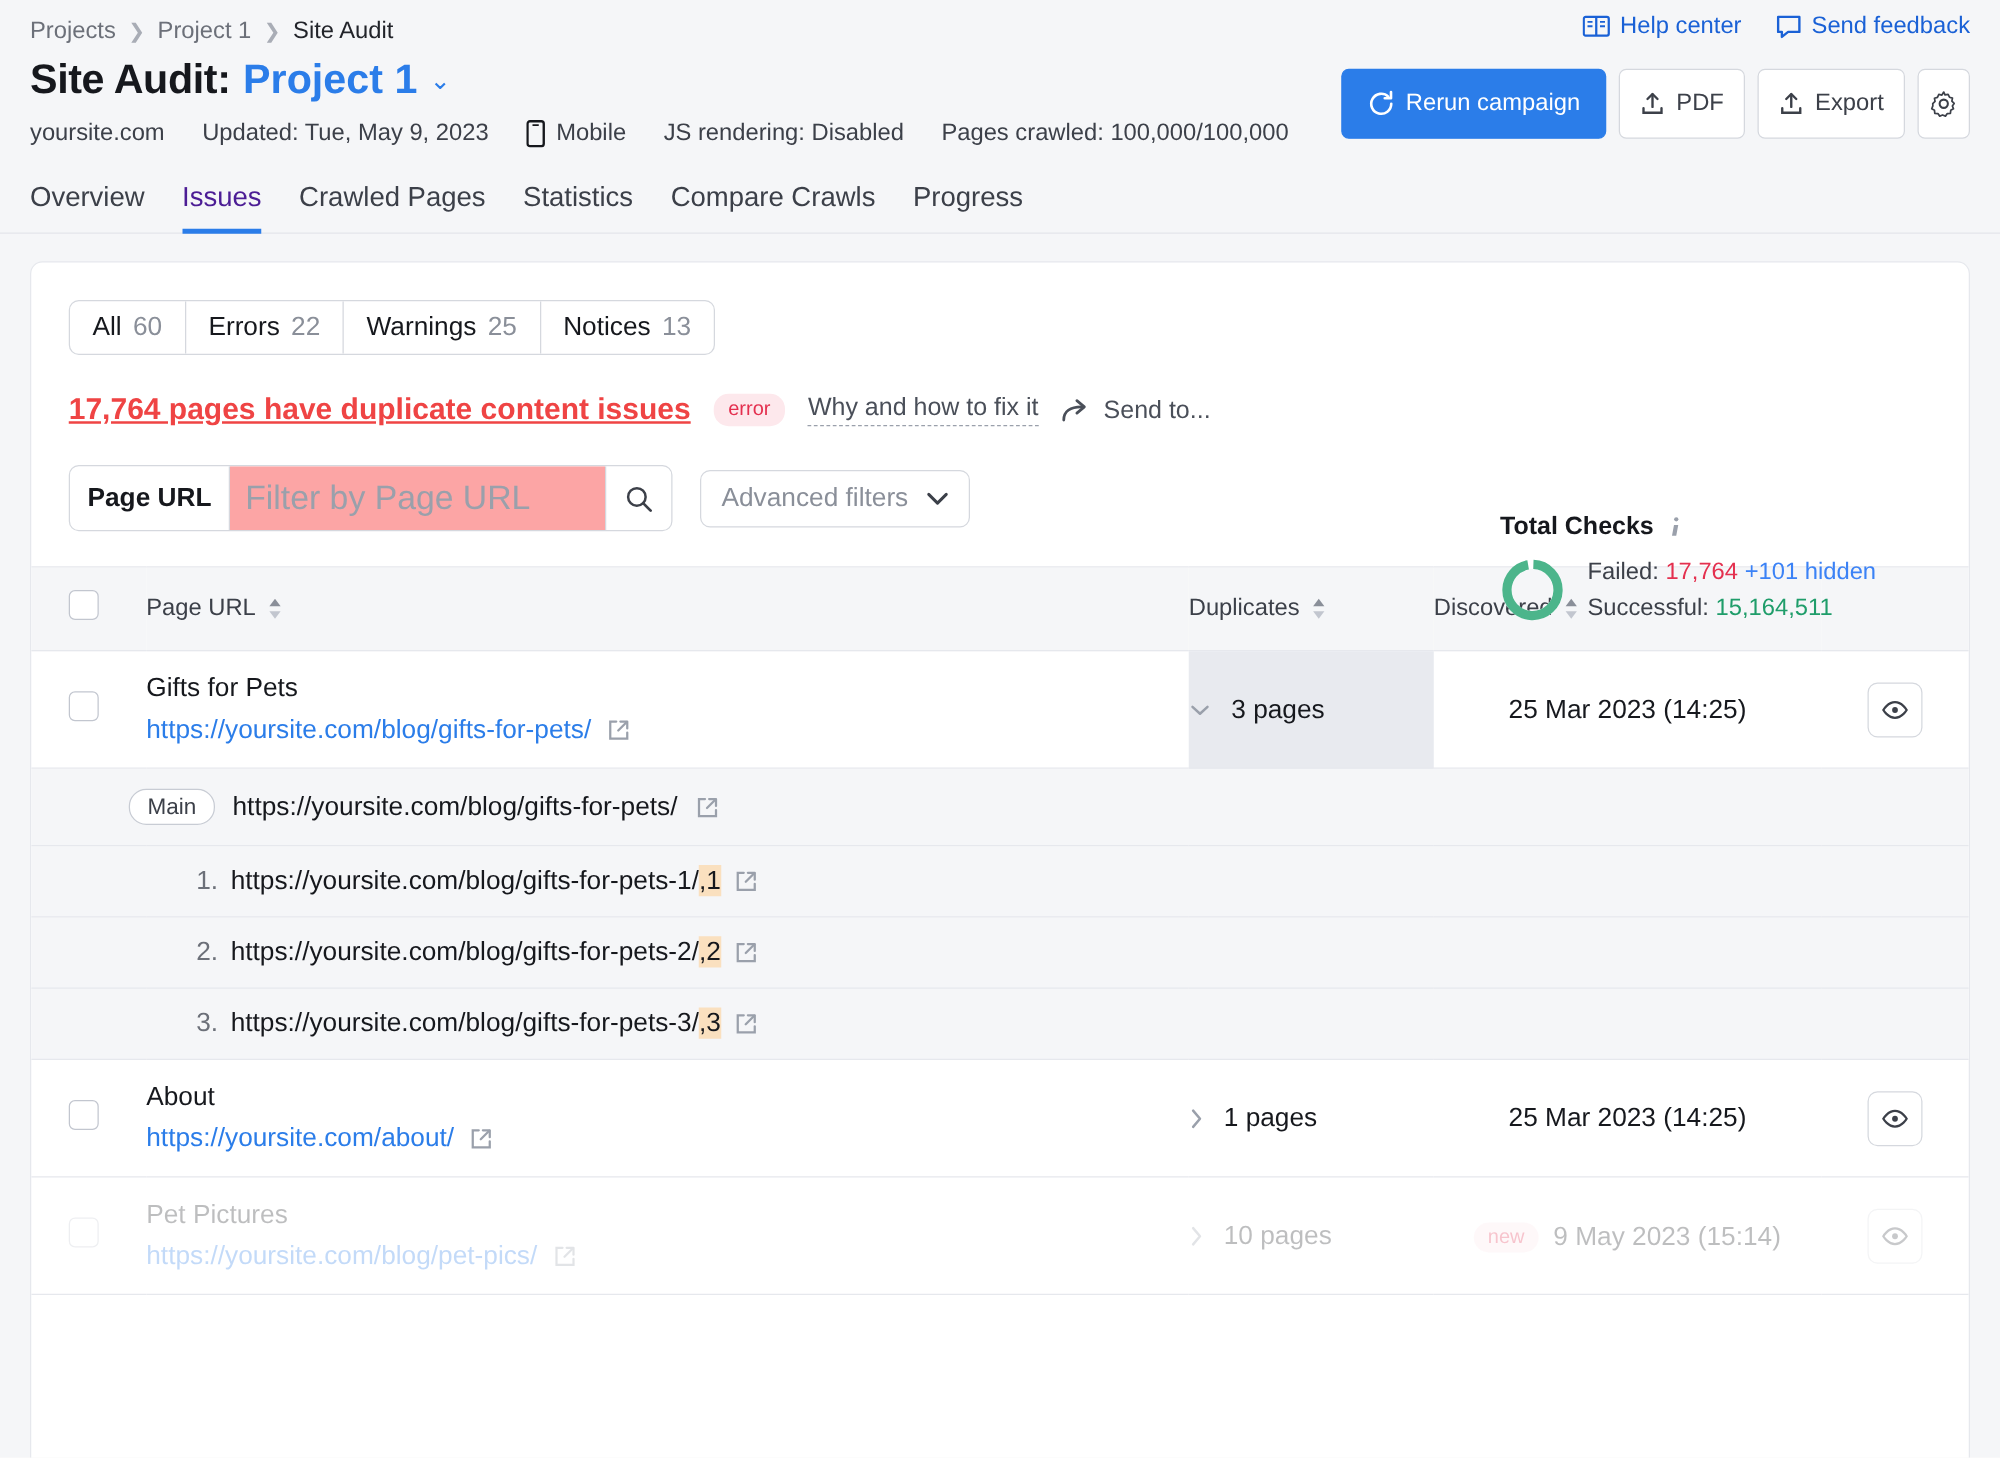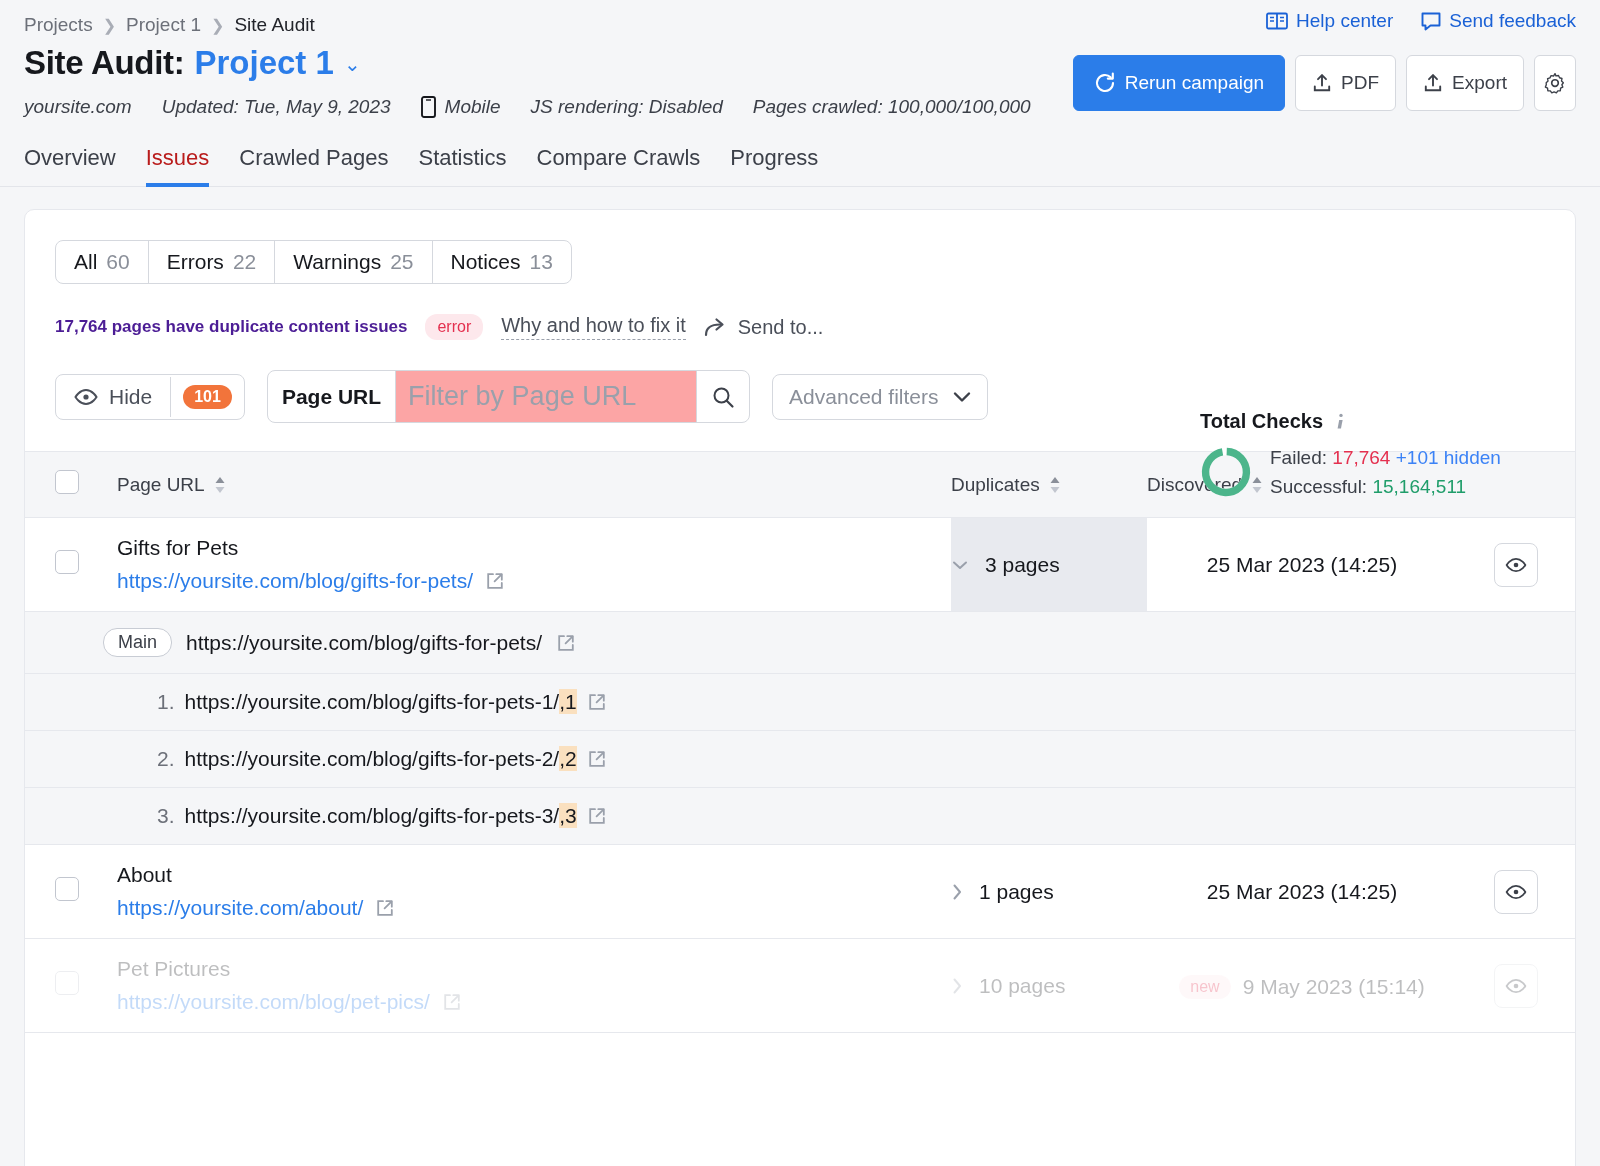--- a/index.html
+++ b/index.html
@@ -54,34 +54,34 @@
   .title-main { font-size: 33px; font-weight: bold; color: #16181d; letter-spacing: -.3px; }
   .title-project { font-size: 33px; font-weight: bold; color: #2b7de9; cursor: pointer; }
   .title-caret { color: #2b7de9; font-size: 20px; cursor: pointer; position: relative; top: -3px; }
 
   
   .meta-row {
     display: flex; align-items: center; gap: 30px;
     padding: 14px 24px 0 24px;
     font-size: 19px; color: #3c4049;
   }
-  .meta-item { display: flex; align-items: center; gap: 9px; font-style: italic; }
+  .meta-item { display: flex; align-items: center; gap: 9px; }
 
   
   .tabs {
     display: flex; align-items: flex-end; gap: 30px;
     padding: 26px 24px 0 24px;
     border-bottom: 1px solid #e3e5ea;
     margin: 0 0 0 0;
   }
   .tab {
     font-size: 22px; color: #3c4049; padding-bottom: 12px;
     cursor: pointer; border-bottom: 4px solid transparent; position: relative; top: 1px;
   }
-  .tab.active { color: #b91c1c; border-bottom-color: #2b7de9; }
+  .tab.active { color: #4c1d95; border-bottom-color: #2b7de9; }
 
   
   .card {
     margin: 22px 24px 0 24px;
     background: #fff;
     border-radius: 10px;
     border: 1px solid #e6e8ed;
     overflow: hidden;
     height: 1107px;
   }
@@ -98,21 +98,21 @@
     border-right: 1px solid #d5d8de;
   }
   .seg-item:last-child { border-right: none; }
   .seg-count { color: #8a8f99; }
 
   
   .issue-row {
     display: flex; align-items: center; gap: 18px;
     margin: 30px 0 0 30px;
   }
-  .issue-title { font-size: 17px; font-weight: bold; color: #4c1d95; }
+  .issue-title { font-size: 24px; font-weight: bold; color: #ef4444; text-decoration: underline; }
   .badge-error {
     background: #fde8ec; color: #e4304f; border-radius: 12px;
     font-size: 16px; padding: 4px 12px;
   }
   .link-dashed {
     font-size: 20px; color: #4a4f59;
     border-bottom: 1px dashed #9aa0ab; cursor: pointer; padding-bottom: 2px;
   }
   .send-to { display: flex; align-items: center; gap: 10px; font-size: 20px; color: #4a4f59; cursor: pointer; }
 
@@ -341,34 +341,20 @@
         <svg width="24" height="20" viewBox="0 0 24 20">
             <path d="M2 18c0-7 5.5-10.5 14-10.5" fill="none" stroke="#4a4f59" stroke-width="2.2" stroke-linecap="round"></path>
             <path d="M12.5 2.5 18.5 7.5 12.5 12.5" fill="none" stroke="#4a4f59" stroke-width="2.2" stroke-linecap="round" stroke-linejoin="round"></path>
           </svg>
       </span>
       <span>Send to...</span>
     </span>
   </div>
 
   <div class="toolbar">
-    <div class="hide-group">
-      <div class="hide-btn">
-        <span>
-          <svg width="24" height="18" viewBox="0 0 24 18">
-              <path d="M1.5 9S5.5 2 12 2s10.5 7 10.5 7-4 7-10.5 7S1.5 9 1.5 9z" fill="none" stroke="#4a4f59" stroke-width="2"></path>
-              <circle cx="12" cy="9" r="2.6" fill="#4a4f59"></circle>
-            </svg>
-        </span>
-        <span>Hide</span>
-      </div>
-      <div class="hide-count-wrap">
-        <span class="hide-count">101</span>
-      </div>
-    </div>
 
     <div class="urlfilter">
       <div class="urlfilter-label">Page URL</div>
       <input class="urlfilter-input" type="text" placeholder="Filter by Page URL" style="">
       <div class="urlfilter-search">
         <span>
           <svg width="24" height="24" viewBox="0 0 24 24">
               <circle cx="10.5" cy="10.5" r="7" fill="none" stroke="#3c4049" stroke-width="2"></circle>
               <line x1="15.7" y1="15.7" x2="21.5" y2="21.5" stroke="#3c4049" stroke-width="2.2" stroke-linecap="round"></line>
             </svg>

